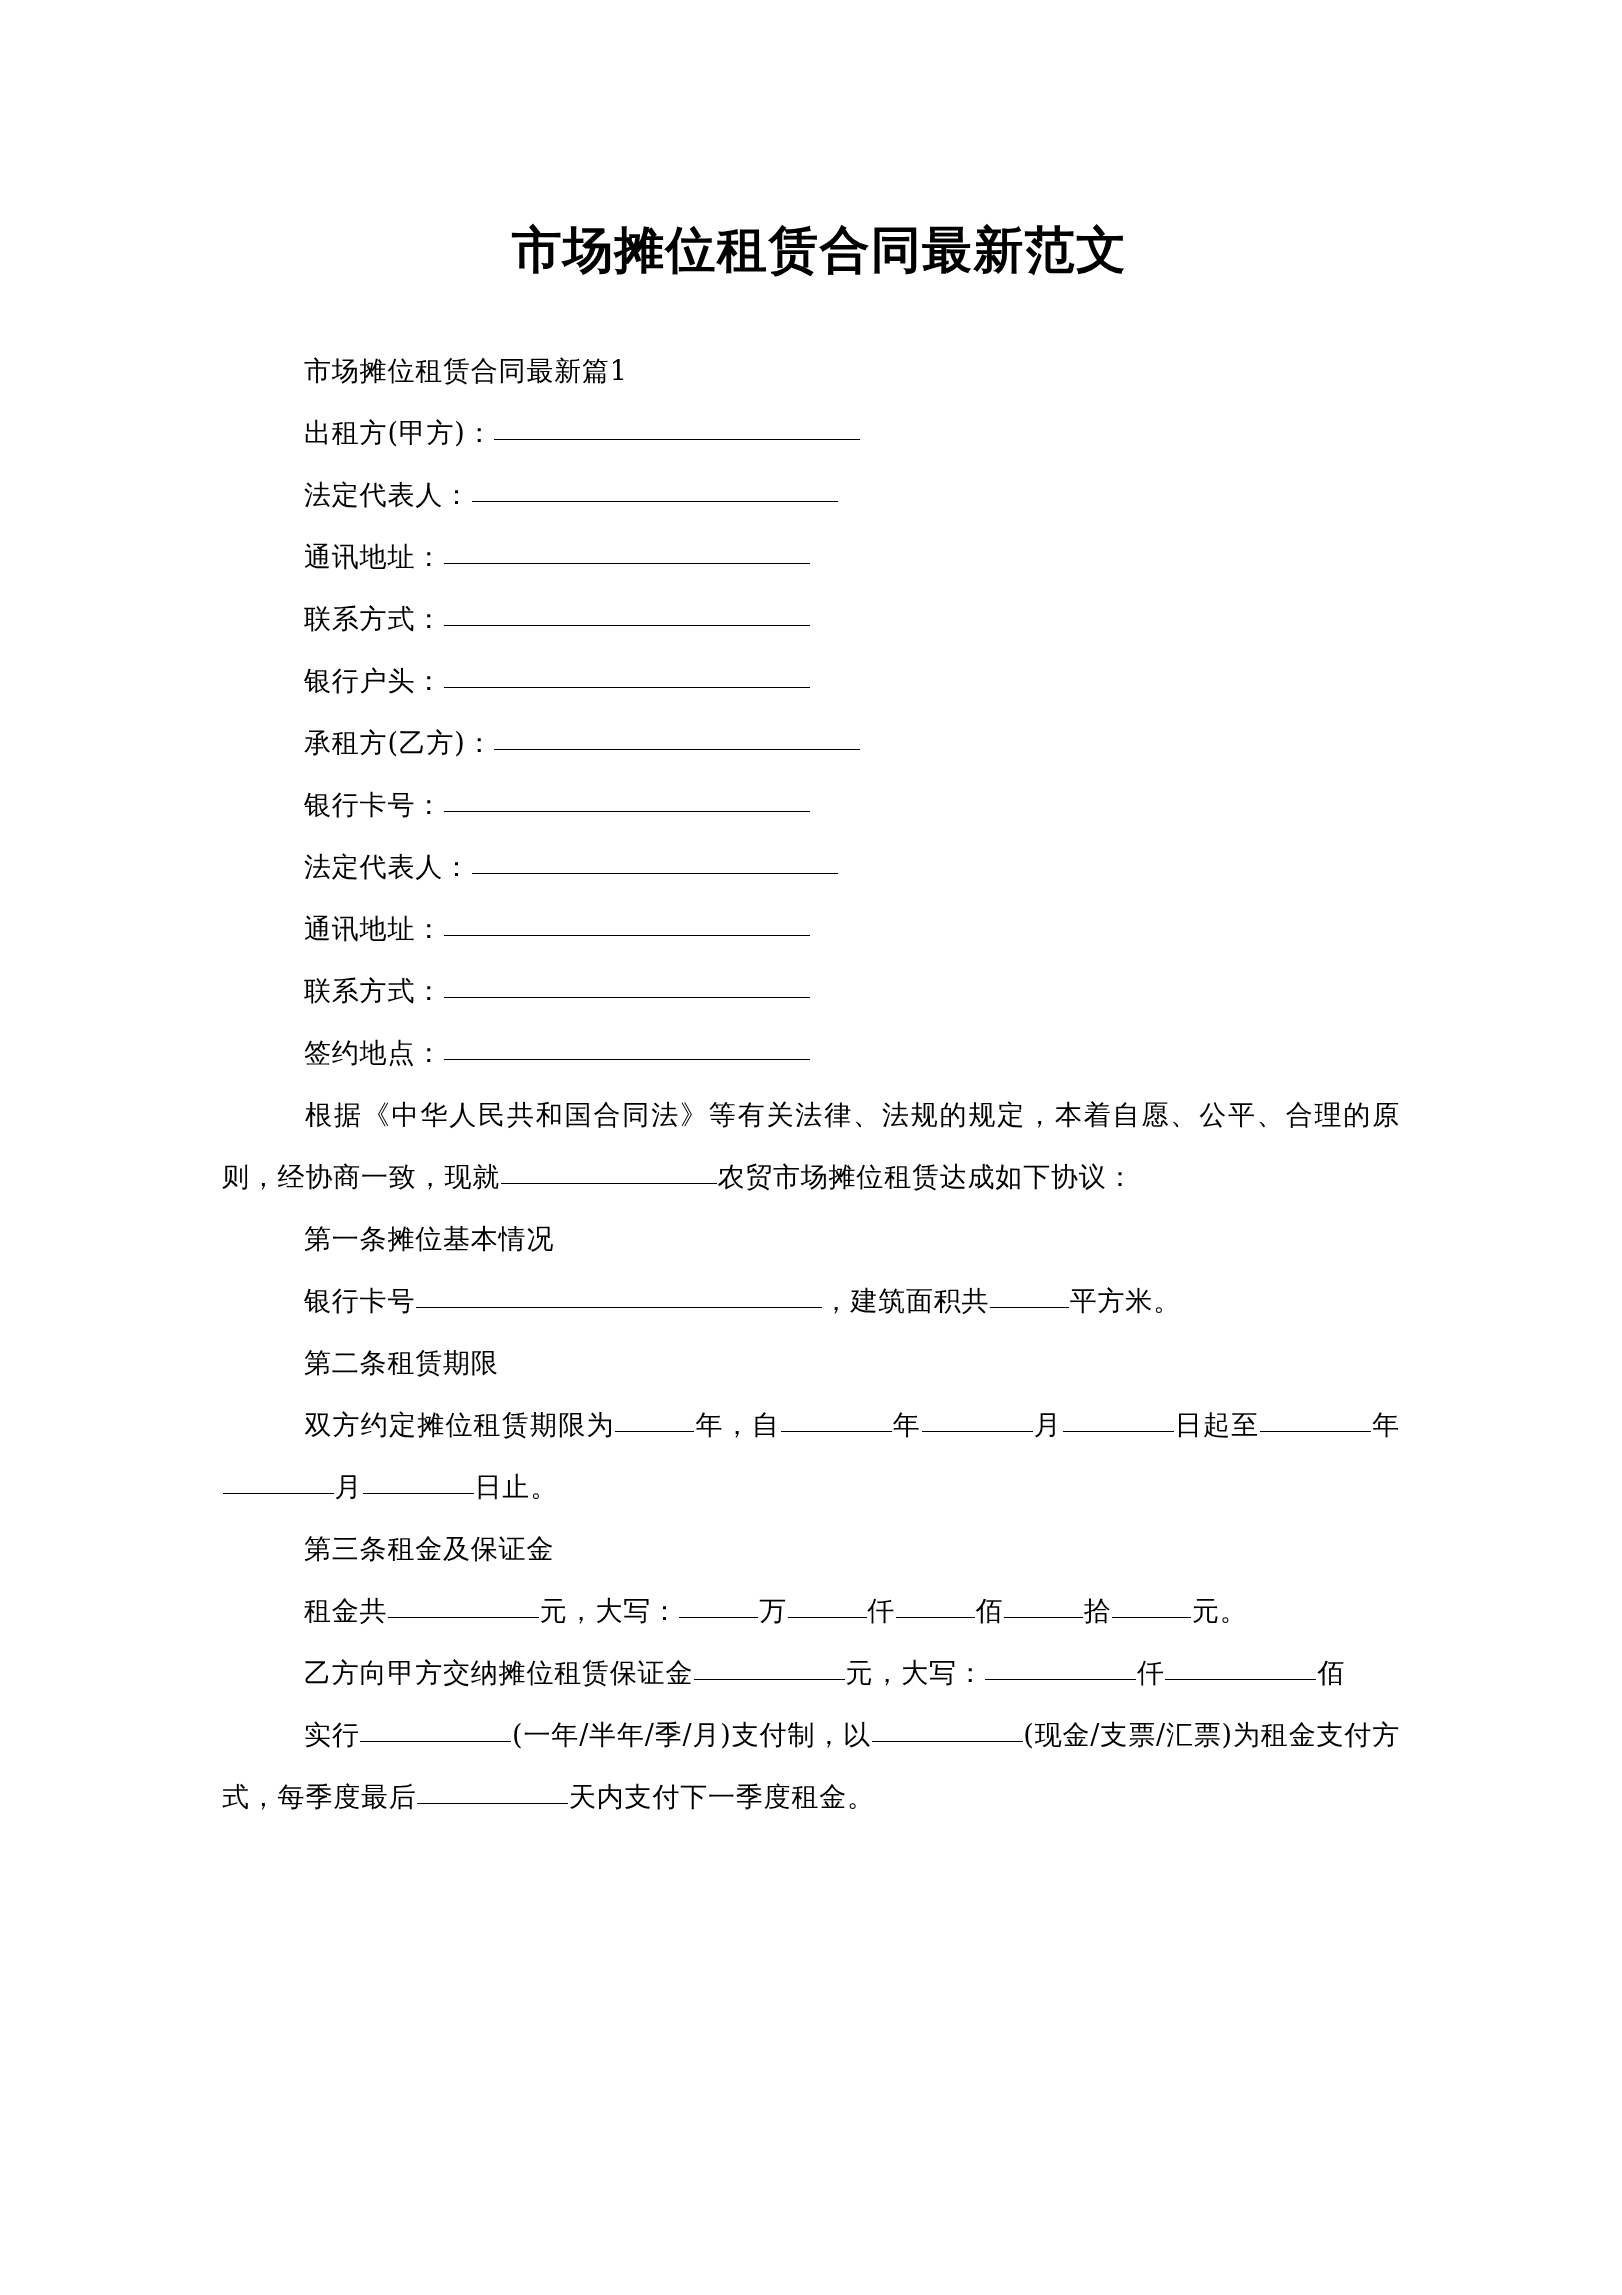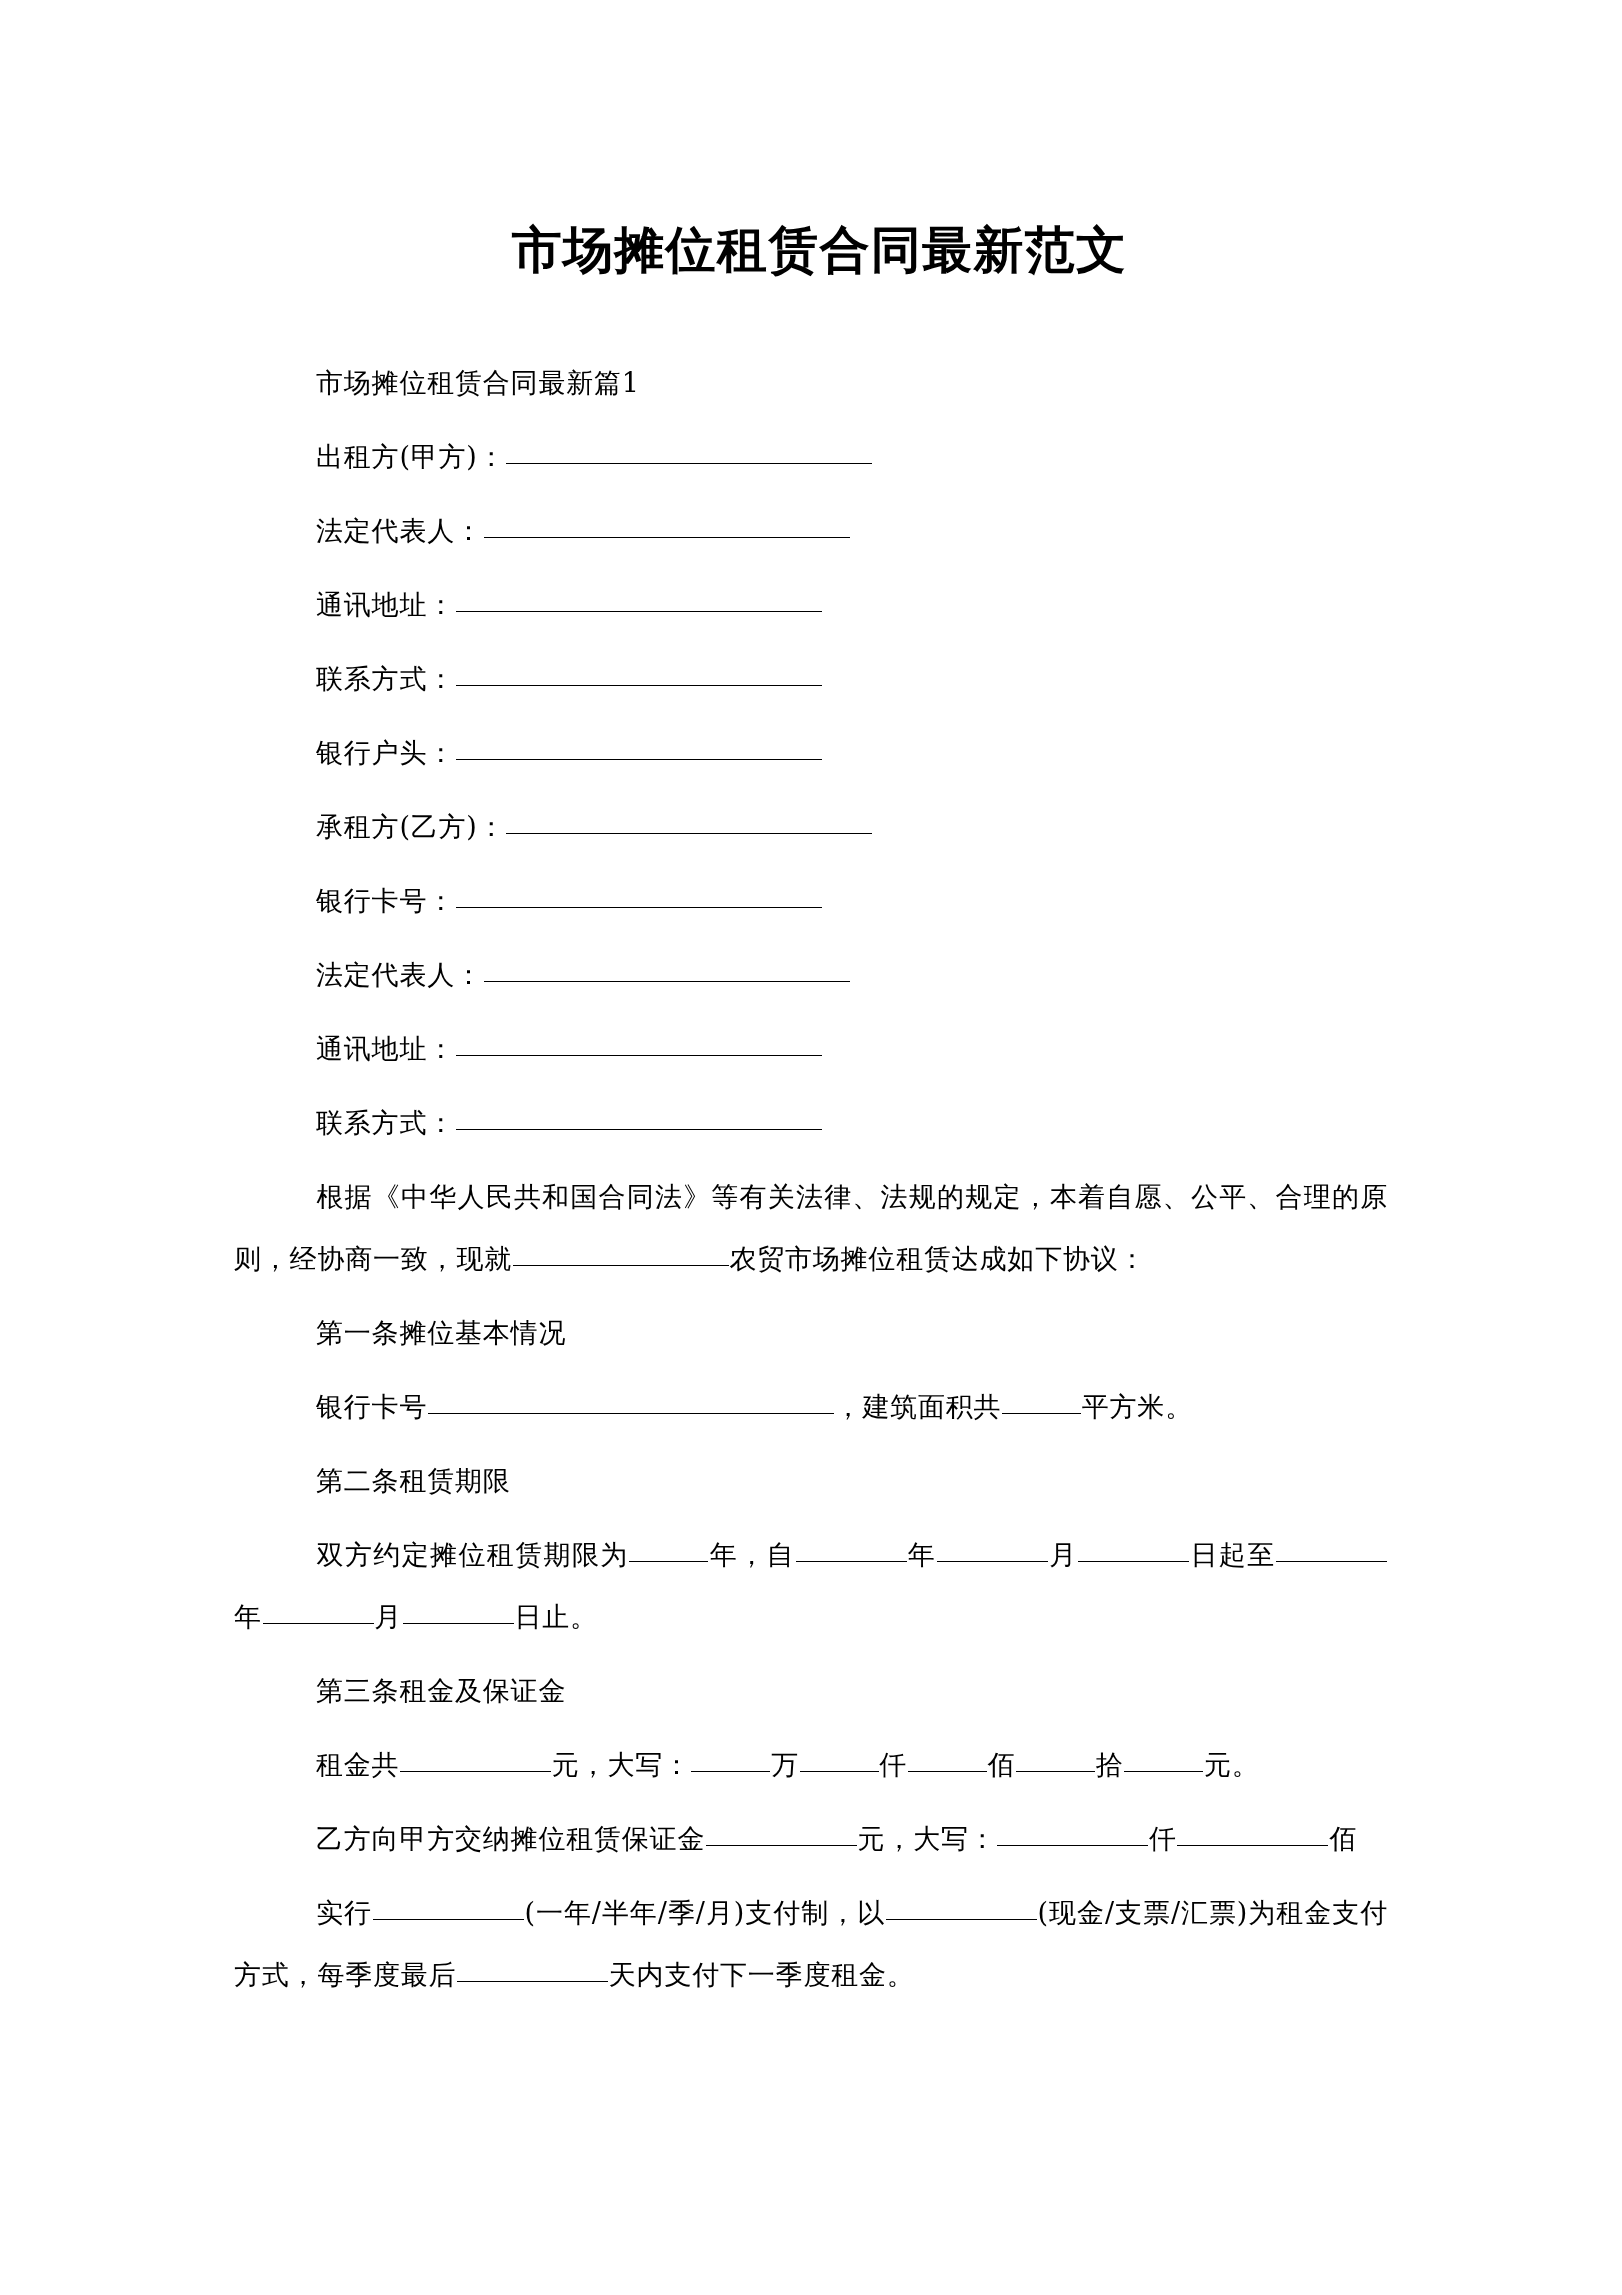--- a/index.html
+++ b/index.html
@@ -33,21 +33,21 @@
   }
   .body-block {
     position: absolute;
     left: 222px;
     top: 340px;
     width: 1178px;
     font-size: 27px;
     line-height: 1.0;
   }
   .para {
-    margin: 12px;
+    margin: 0;
     padding: 0;
     text-indent: 0;
     font-size: 27px;
     letter-spacing: 0.8px;
     line-height: 62px;
     text-align: justify;
     text-justify: inter-ideograph;
     word-break: break-all;
   }
   .seg-indent {
@@ -94,20 +94,21 @@
     <p class="para"><span class="seg-indent"></span><span>承租方(乙方)：</span><span class="blank b-xl"></span></p>
 
     <p class="para"><span class="seg-indent"></span><span>银行卡号：</span><span class="blank b-xl"></span></p>
 
     <p class="para"><span class="seg-indent"></span><span>法定代表人：</span><span class="blank b-xl"></span></p>
 
     <p class="para"><span class="seg-indent"></span><span>通讯地址：</span><span class="blank b-xl"></span></p>
 
     <p class="para"><span class="seg-indent"></span><span>联系方式：</span><span class="blank b-xl"></span></p>
 
+    <p class="para"><span class="seg-indent"></span><span>签约地点：</span><span class="blank b-xl"></span></p>
 
     <p class="para"><span class="seg-indent"></span><span>根据《中华人民共和国合同法》等有关法律、法规的规定，本着自愿、公平、合理的原则，经协商一致，现就</span><span class="blank b-md"></span><span>农贸市场摊位租赁达成如下协议：</span></p>
 
     <p class="para"><span class="seg-indent"></span><span>第一条摊位基本情况</span></p>
 
     <p class="para"><span class="seg-indent"></span><span>银行卡号</span><span class="blank b-xxl"></span><span>，建筑面积共</span><span class="blank b-xxs"></span><span>平方米。</span></p>
 
 
     <p class="para"><span class="seg-indent"></span><span>第二条租赁期限</span></p>
 

